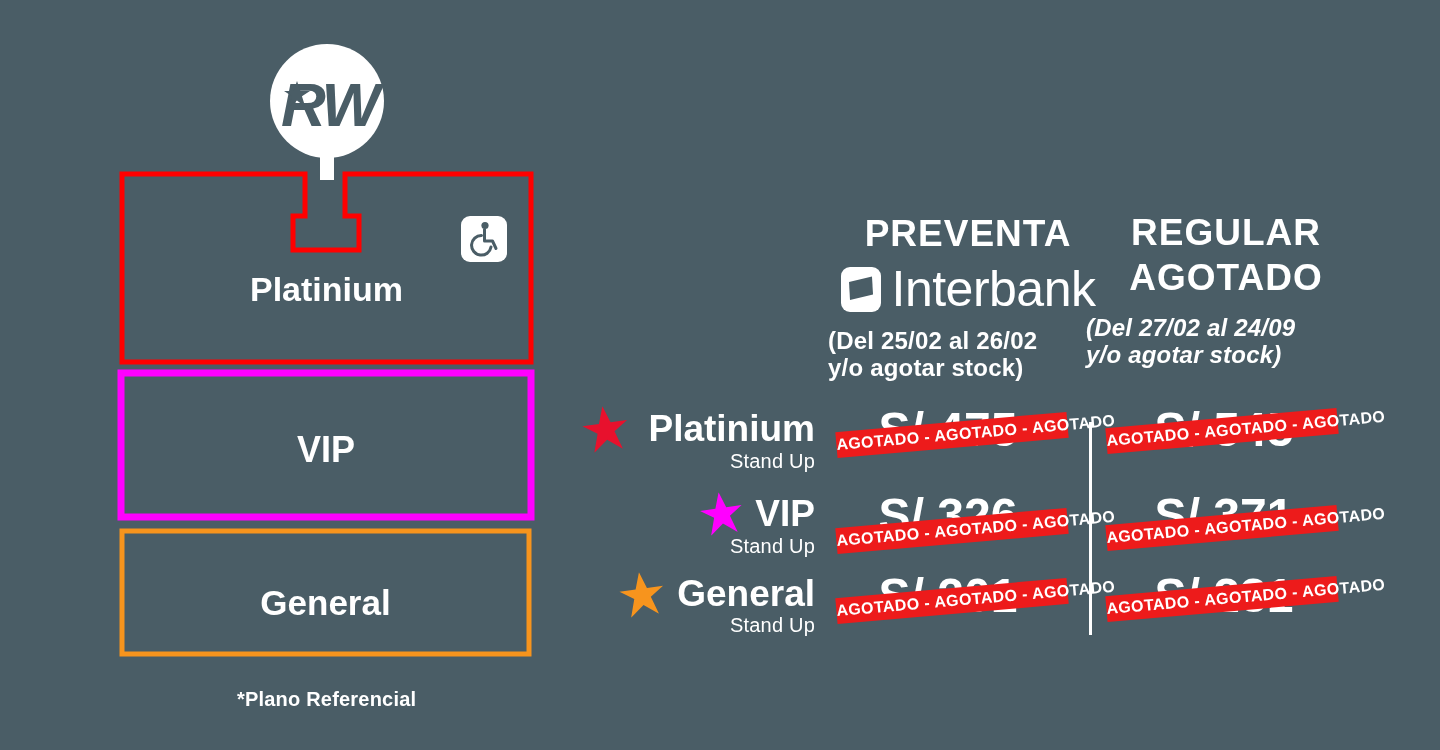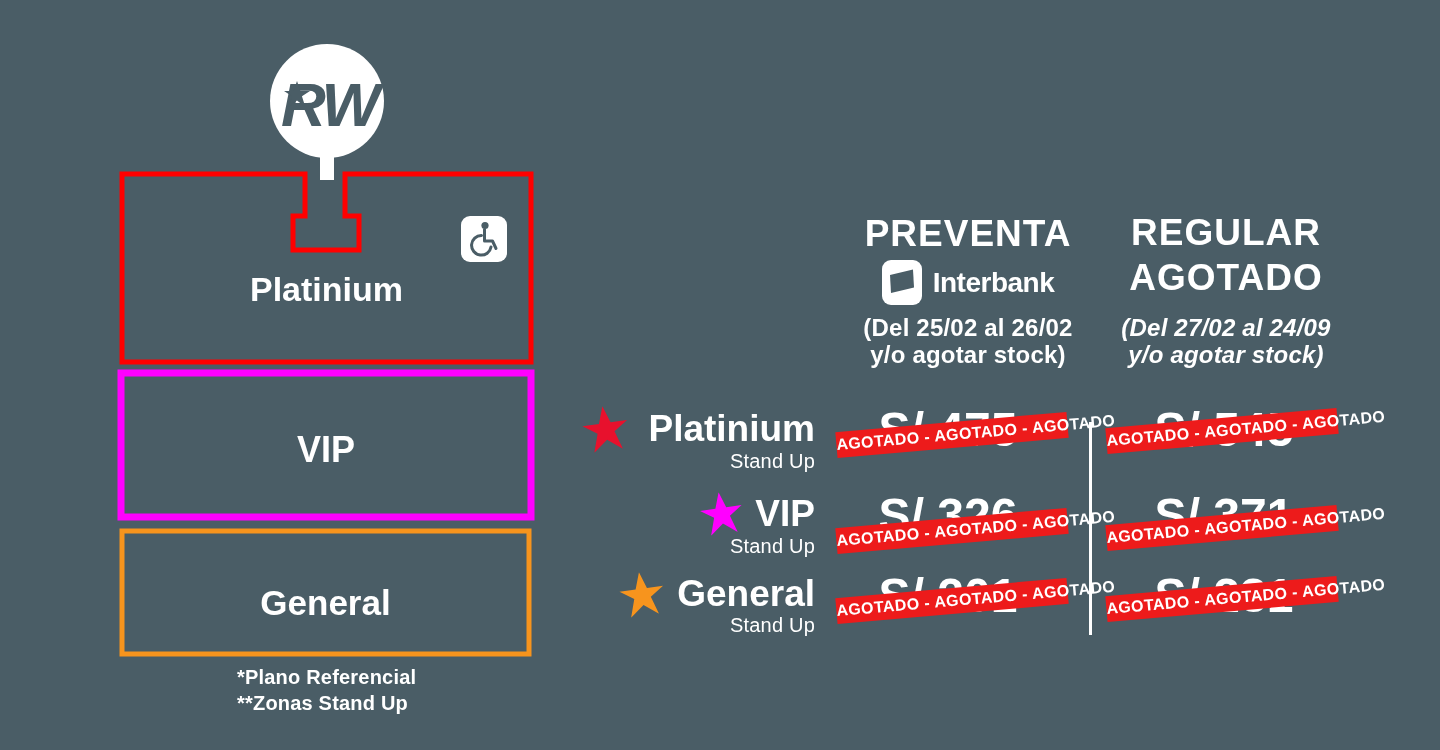--- a/index.html
+++ b/index.html
@@ -2,23 +2,23 @@
 <html><head>
 <meta charset="utf-8">
 <style>
   * { margin:0; padding:0; box-sizing:border-box; }
   html,body { background:#4a5d66; }
   body { font-family:"Liberation Sans","DejaVu Sans",sans-serif; }
   .canvas { position:relative; width:1440px; height:750px; background:#4a5d66; overflow:hidden; color:#fff; }
   .abs { position:absolute; }
   .zone-label { font-weight:bold; color:#fff; text-align:center; }
   .col-head { font-weight:bold; text-align:center; letter-spacing:1px; font-size:37px; line-height:45px; }
-  .period { font-weight:bold; text-align:center; font-size:24px; line-height:27px; letter-spacing:.2px; }
+  .period { font-weight:bold; font-size:24px; line-height:27px; letter-spacing:.2px; }
   .brand-row { display:flex; align-items:center; justify-content:center; gap:11px; }
-  .brand-name { font-weight:bold; font-size:28px; letter-spacing:-.5px; }
+  .brand-name { font-weight:normal; font-size:50px; letter-spacing:-.5px; }
   .row-zone { font-weight:bold; font-size:37px; line-height:38px; text-align:right; width:260px; }
   .row-sub { font-weight:normal; font-size:20px; line-height:22px; text-align:right; width:260px; letter-spacing:.2px; }
   .price { font-weight:bold; font-size:48px; line-height:50px; text-align:center; width:260px; }
   .banner { width:232px; height:26px; line-height:26px; text-align:center;
             font-weight:bold; font-size:16px; letter-spacing:.4px; color:#fff;
             transform:rotate(-5deg); white-space:nowrap; }
   .divider { width:3px; height:213px; background:#fff; }
   .notes { font-weight:bold; font-size:20px; line-height:26px; letter-spacing:.2px; }
 </style>
 </head>
@@ -43,23 +43,22 @@
     <rect x="0" y="0" width="46" height="46" rx="9" fill="#ffffff"></rect>
     <circle cx="24" cy="9.5" r="3.6" fill="#4a5d66"></circle>
     <path d="M23.5 13.5 L23.5 25 L31.5 25 L35 32.5" fill="none" stroke-width="3" stroke-linecap="round" stroke-linejoin="round" stroke="#4a5d66"></path>
     <path d="M20.5 19.5 A 9.8 9.8 0 1 0 30 31" fill="none" stroke-width="3" stroke-linecap="round" stroke="#4a5d66"></path>
   </svg>
 
   <div class="abs zone-label" style="left:122px; top:270px; width:409px; font-size:34px;">Platinium</div>
   <div class="abs zone-label" style="left:121px; top:429px; width:410px; font-size:36px;">VIP</div>
   <div class="abs zone-label" style="left:122px; top:583px; width:407px; font-size:35px;">General</div>
 
-  <div class="abs notes" style="left:237px; top:664px;">
+  <div class="abs notes" style="left:237px; top:686px;">
     <div>*Plano Referencial</div>
-    <div>**Zonas Stand Up</div>
   </div>
 
   <div class="abs" style="left:828px; top:211px; width:280px;">
     <div class="col-head">PREVENTA</div>
     <div class="brand-row" style="margin-top:4px;">
       <svg width="40" height="45" viewBox="0 0 40 45">
         <rect width="40" height="45" rx="9" fill="#ffffff"></rect>
         <polygon points="8,15 31,9.5 32,27.5 9,33" fill="#4a5d66"></polygon>
       </svg>
       <span class="brand-name">Interbank</span>

